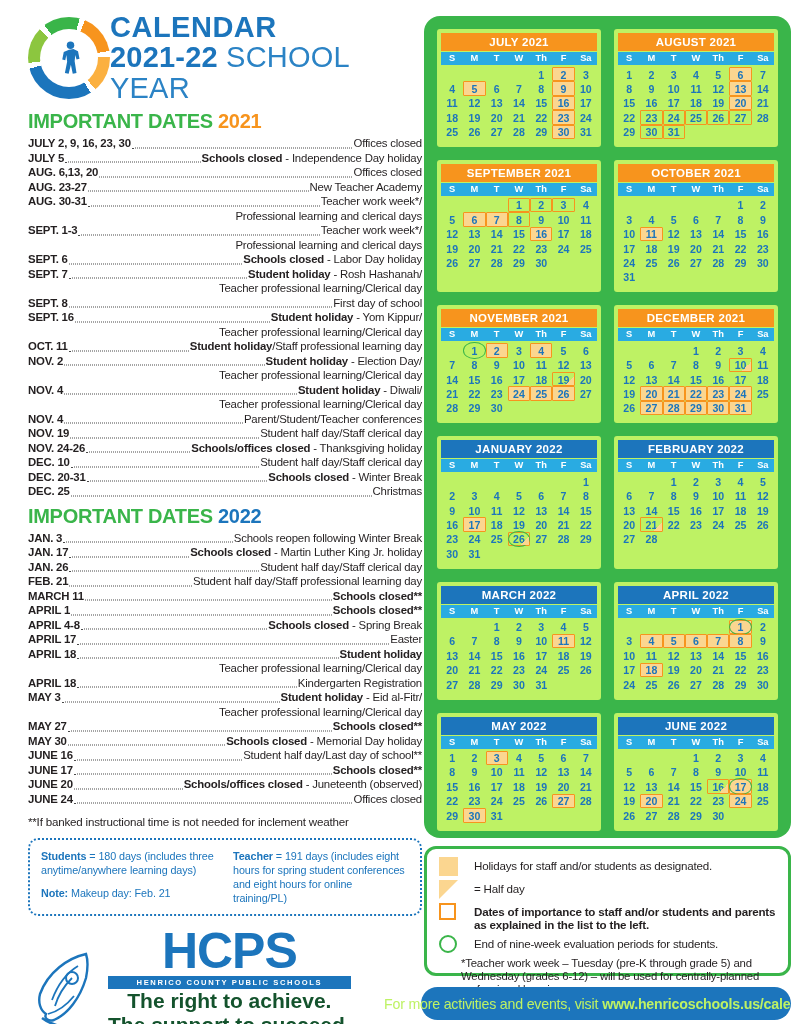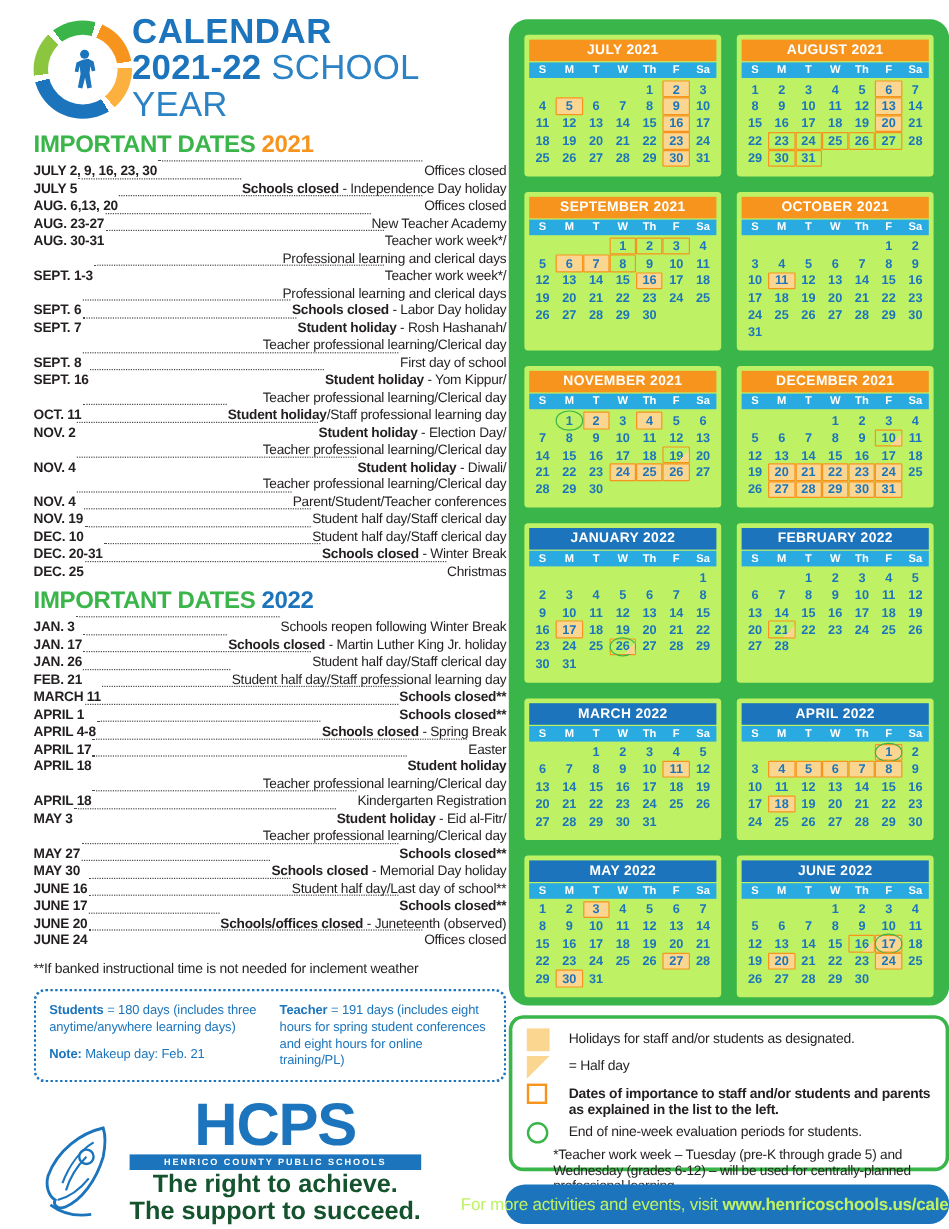--- a/index.html
+++ b/index.html
@@ -16,21 +16,21 @@
   .t1 { font-size:29px; font-weight:bold; color:#1C75BC; letter-spacing:0.5px; line-height:1.02; }
   .t2 { font-size:29px; line-height:1.05; color:#1C75BC; letter-spacing:0.2px; }
   .t2 b { font-weight:bold; }
   .t2 .t2-rest { font-weight:normal; color:#2B83C5; }
 
   .sec-head { font-size:20px; font-weight:bold; letter-spacing:-0.3px; margin:6px 0 3px; }
   .sh-main { color:#3AB54A; } .sh-y21 { color:#F7941D; } .sh-y22 { color:#1C75BC; }
 
   .dlist { width:100%; color:#231F20; font-size:11.4px; letter-spacing:-0.2px; }
   .d-row { line-height:14.5px; }
-  .d-main { display:flex; align-items:flex-start; }
+  .d-main { display:flex; align-items:flex-end; }
   .d-label { font-weight:bold; white-space:nowrap; }
   .d-dots { flex:1 1 auto; min-width:6px; border-bottom:1.4px dotted #4a4a4a; margin:0 1px; transform:translateY(-2.5px); }
   .d-val { white-space:nowrap; } .d-val b { font-weight:bold; }
   .d-cont { text-align:right; }
 
   .footnote { font-size:11.6px; color:#231F20; margin-top:9px; letter-spacing:-0.2px; }
 
   .info-box { border:2px dotted #1C75BC; border-radius:10px; margin-top:10px; padding:9px 11px;
     display:flex; gap:16px; color:#1C75BC; }
   .ib-col { flex:1; font-size:10.8px; line-height:1.3; letter-spacing:-0.1px; }
@@ -213,20 +213,27 @@
         </div>
         <div class="d-row">
           <div class="d-main">
             <span class="d-label">NOV. 19</span>
             <span class="d-dots"></span>
             <span class="d-val"><span>Student half day/Staff clerical day</span></span>
           </div>
         </div>
         <div class="d-row">
           <div class="d-main">
+            <span class="d-label">NOV. 24-26</span>
+            <span class="d-dots"></span>
+            <span class="d-val"><b>Schools/offices closed</b><span> - Thanksgiving holiday</span></span>
+          </div>
+        </div>
+        <div class="d-row">
+          <div class="d-main">
             <span class="d-label">DEC. 10</span>
             <span class="d-dots"></span>
             <span class="d-val"><span>Student half day/Staff clerical day</span></span>
           </div>
         </div>
         <div class="d-row">
           <div class="d-main">
             <span class="d-label">DEC. 20-31</span>
             <span class="d-dots"></span>
             <span class="d-val"><b>Schools closed</b><span> - Winter Break</span></span>

